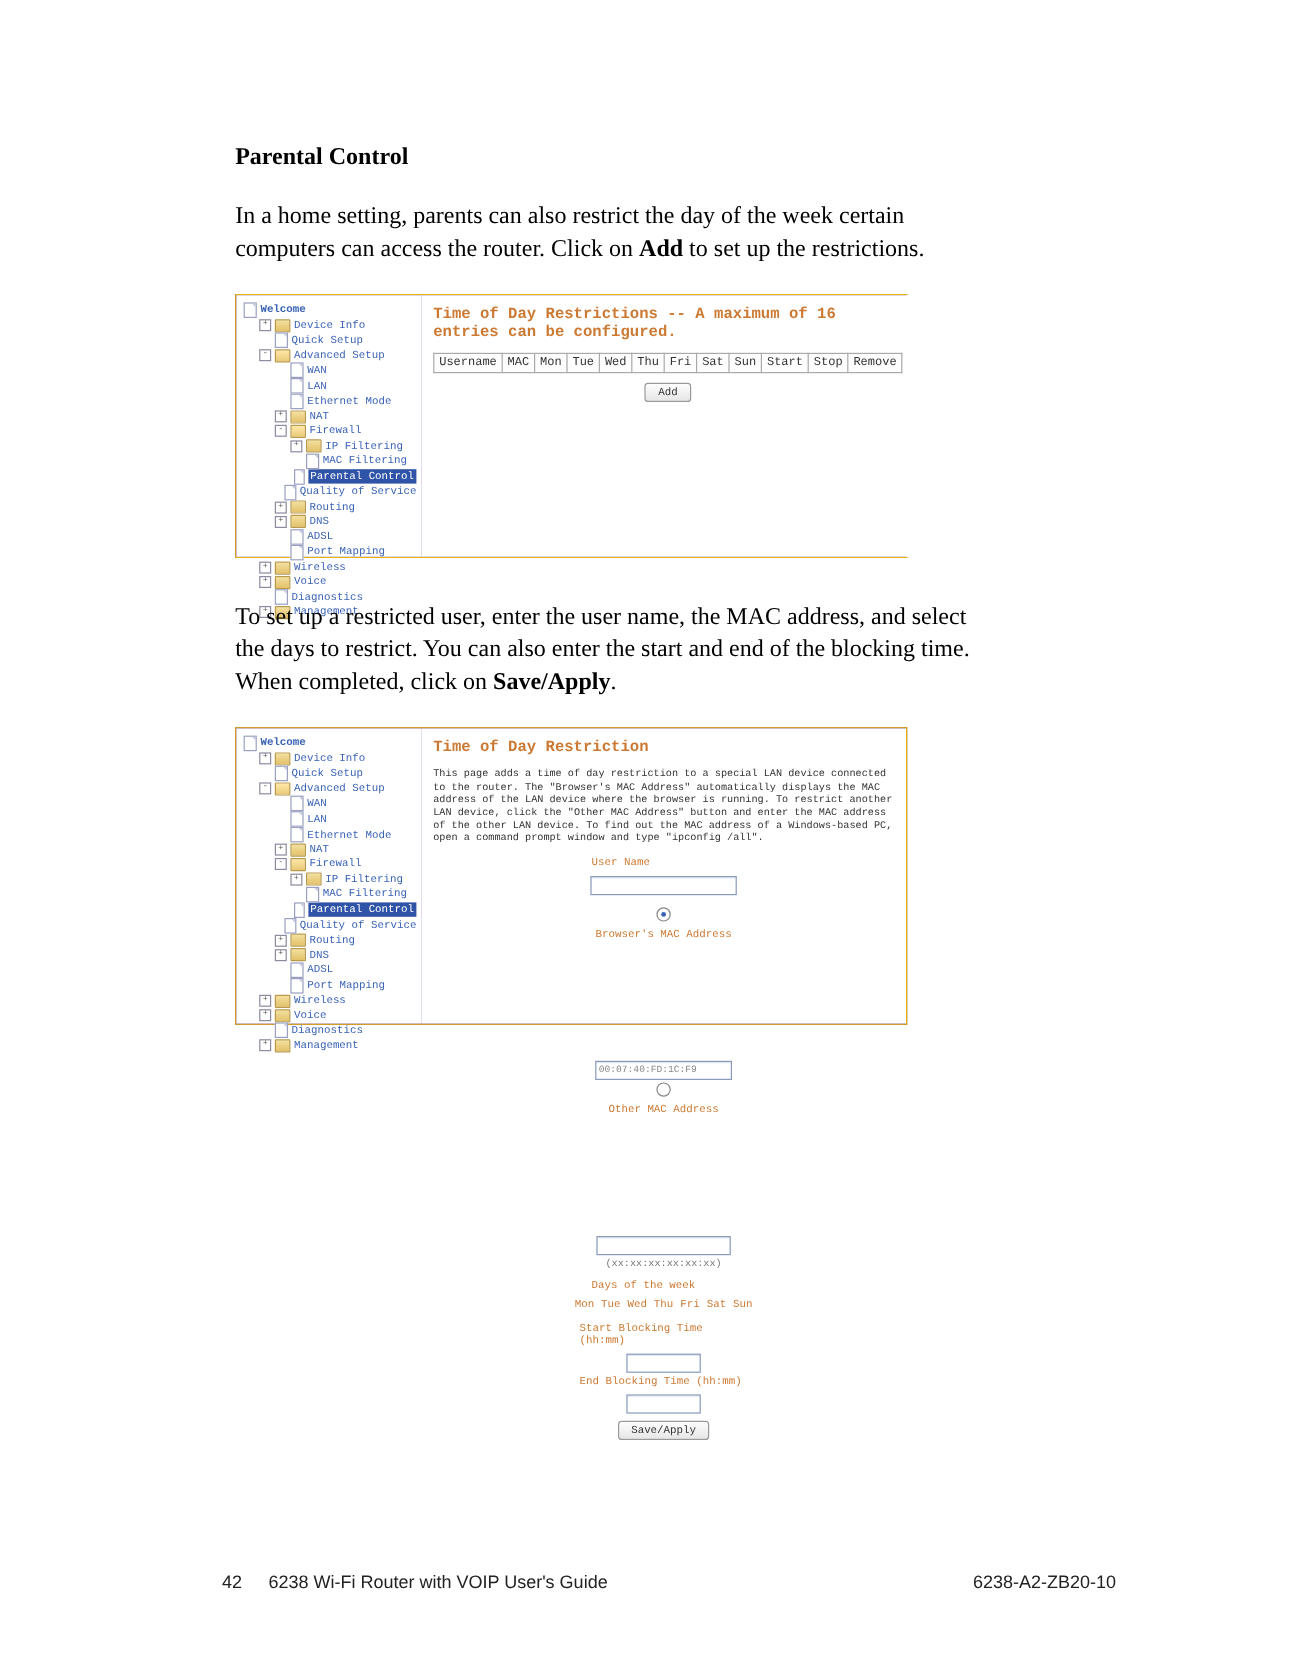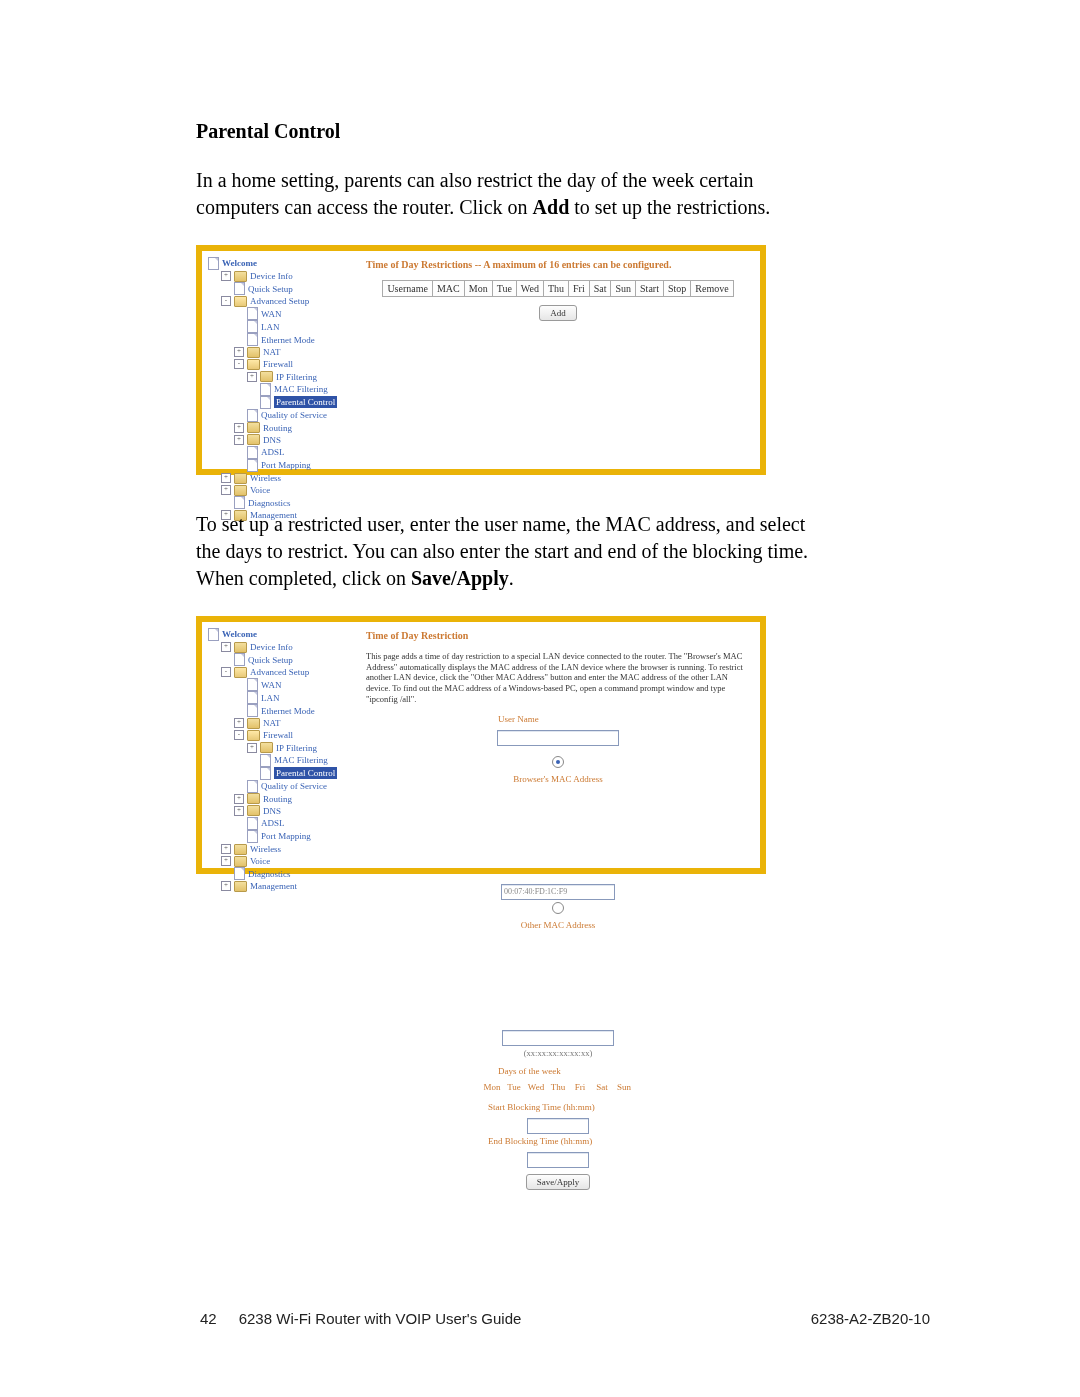--- a/index.html
+++ b/index.html
@@ -1,51 +1,51 @@
 <!DOCTYPE html>
 <html><head>
 <meta charset="utf-8">
 <style>
   html,body{margin:0;padding:0;background:#fff;font-family:"Times New Roman",Times,serif;color:#000;}
   .page{width:1080px;height:1397px;position:relative;box-sizing:border-box;padding:120px 68px 0 196px;}
   .section-title{font-weight:bold;font-size:20px;margin:0 0 24px 0;}
   .para{font-size:20px;line-height:1.35;margin:0 0 24px 0;max-width:620px;}
   .para b{font-weight:bold;}
-  .shot{width:558px;border:6px solid #eab308;background:#4c1d95;margin:8px 0 36px 0;display:flex;font-family:Liberation Serif, serif;}
+  .shot{width:558px;border:1px solid #eab308;background:#4c1d95;margin:8px 0 36px 0;display:flex;font-family:Liberation Mono, monospace;}
   .nav{width:154px;background:#fff;padding:6px 4px 6px 6px;box-sizing:border-box;font-size:9px;}
   .nav .node{display:flex;align-items:center;gap:3px;white-space:nowrap;line-height:1.35;}
   .nav .node.root{color:#3a63b5;font-weight:bold;}
   .nav a{color:#3a63b5;text-decoration:none;}
   .nav .hi{background:#2f53a7;color:#fff;padding:0 2px;}
   .nav .exp{display:inline-block;width:8px;height:8px;border:1px solid #8a8aa0;font-size:7px;line-height:7px;text-align:center;color:#555;background:#fff;}
   .nav .sp{display:inline-block;width:10px;}
   .fold{display:inline-block;width:11px;height:9px;background:linear-gradient(#f3df9e,#e3c26a);border:1px solid #b89a4a;border-radius:1px;}
   .fold.open{background:linear-gradient(#ffe9a8,#e8c978);}
   .doc{display:inline-block;width:9px;height:11px;background:#fff;border:1px solid #9aa0c0;position:relative;}
   .doc::after{content:"";position:absolute;right:0;top:0;border-top:3px solid #c4c8de;border-left:3px solid transparent;}
   .main{flex:1;background:#fff;padding:8px 10px 14px 10px;box-sizing:border-box;font-size:9px;color:#cc7a33;}
-  .main .title{font-weight:bold;font-size:10px;margin-bottom:10px;}
+  .main .title{font-weight:bold;font-size:13px;margin-bottom:10px;}
   table.grid{border-collapse:collapse;margin:6px auto 8px auto;}
   table.grid th{border:1px solid #aaa;padding:2px 4px;font-weight:normal;color:#333;background:#fdfdfd;font-size:10px;}
   .btn{display:inline-block;border:1px solid #9a9a9a;border-radius:3px;padding:2px 10px;font-size:9px;color:#333;background:linear-gradient(#fdfdfd,#e6e6e6);}
   .center{text-align:center;}
   .main2-desc{color:#333;font-size:8.5px;line-height:1.25;margin:4px 0 10px 0;}
   .field-row{display:flex;align-items:center;gap:6px;margin:2px 0;color:#cc7a33;font-size:9px;flex-direction:column;}
   .field-row .lbl{width:120px;}
   .tinput{border:1px solid #8899bb;height:14px;width:120px;background:#fff;box-shadow:inset 0 1px 0 #e0e6f0;}
   .tinput.sm{width:60px;}
   .radio{width:10px;height:10px;border:1px solid #888;border-radius:50%;display:inline-flex;align-items:center;justify-content:center;}
   .radio.on::after{content:"";width:4px;height:4px;background:#3a63b5;border-radius:50%;}
   .chk{width:10px;height:10px;border:1px solid #888;display:inline-block;background:#fff;}
   .day-head{color:#cc7a33;font-size:9px;display:flex;gap:2px;}
   .day-head span{display:inline-block;width:20px;text-align:center;}
   .chk-row{display:flex;gap:2px;margin-top:2px;}
   .chk-row .cell{width:20px;text-align:center;}
   .pval{color:#777;font-size:8.5px;}
-  .footer{position:absolute;left:200px;right:150px;bottom:70px;display:flex;justify-content:space-between;font-family:Arial,Helvetica,sans-serif;font-size:15px;color:#222;}
+  .footer{position:absolute;left:185px;right:150px;bottom:70px;display:flex;justify-content:space-between;font-family:Arial,Helvetica,sans-serif;font-size:15px;color:#222;}
   .footer .left{display:flex;gap:22px;}
 </style>
 </head>
 <body>
 
 <div class="page">
   <h3 class="section-title">Parental Control</h3>
 
   <p class="para">
     <span>In a home setting, parents can also restrict the day of the week certain computers can access the router. Click on </span><b>Add</b><span> to set up the restrictions.</span>

